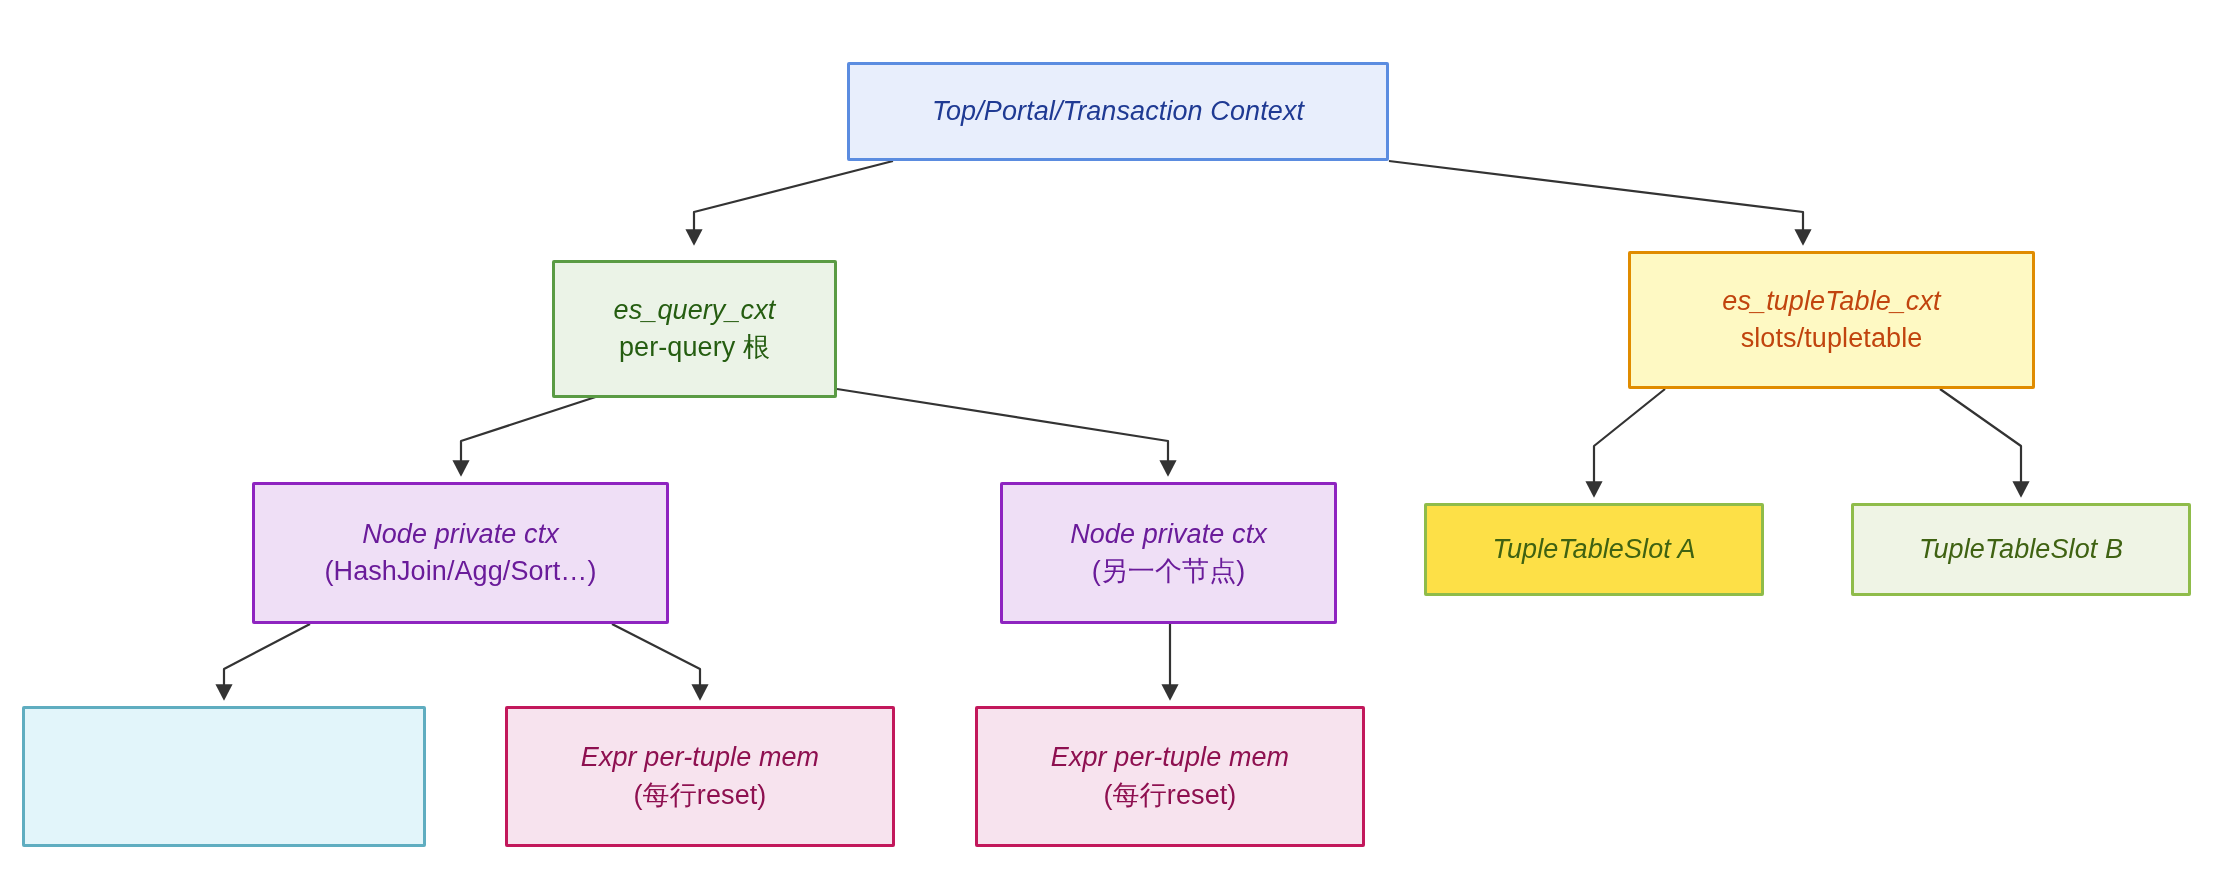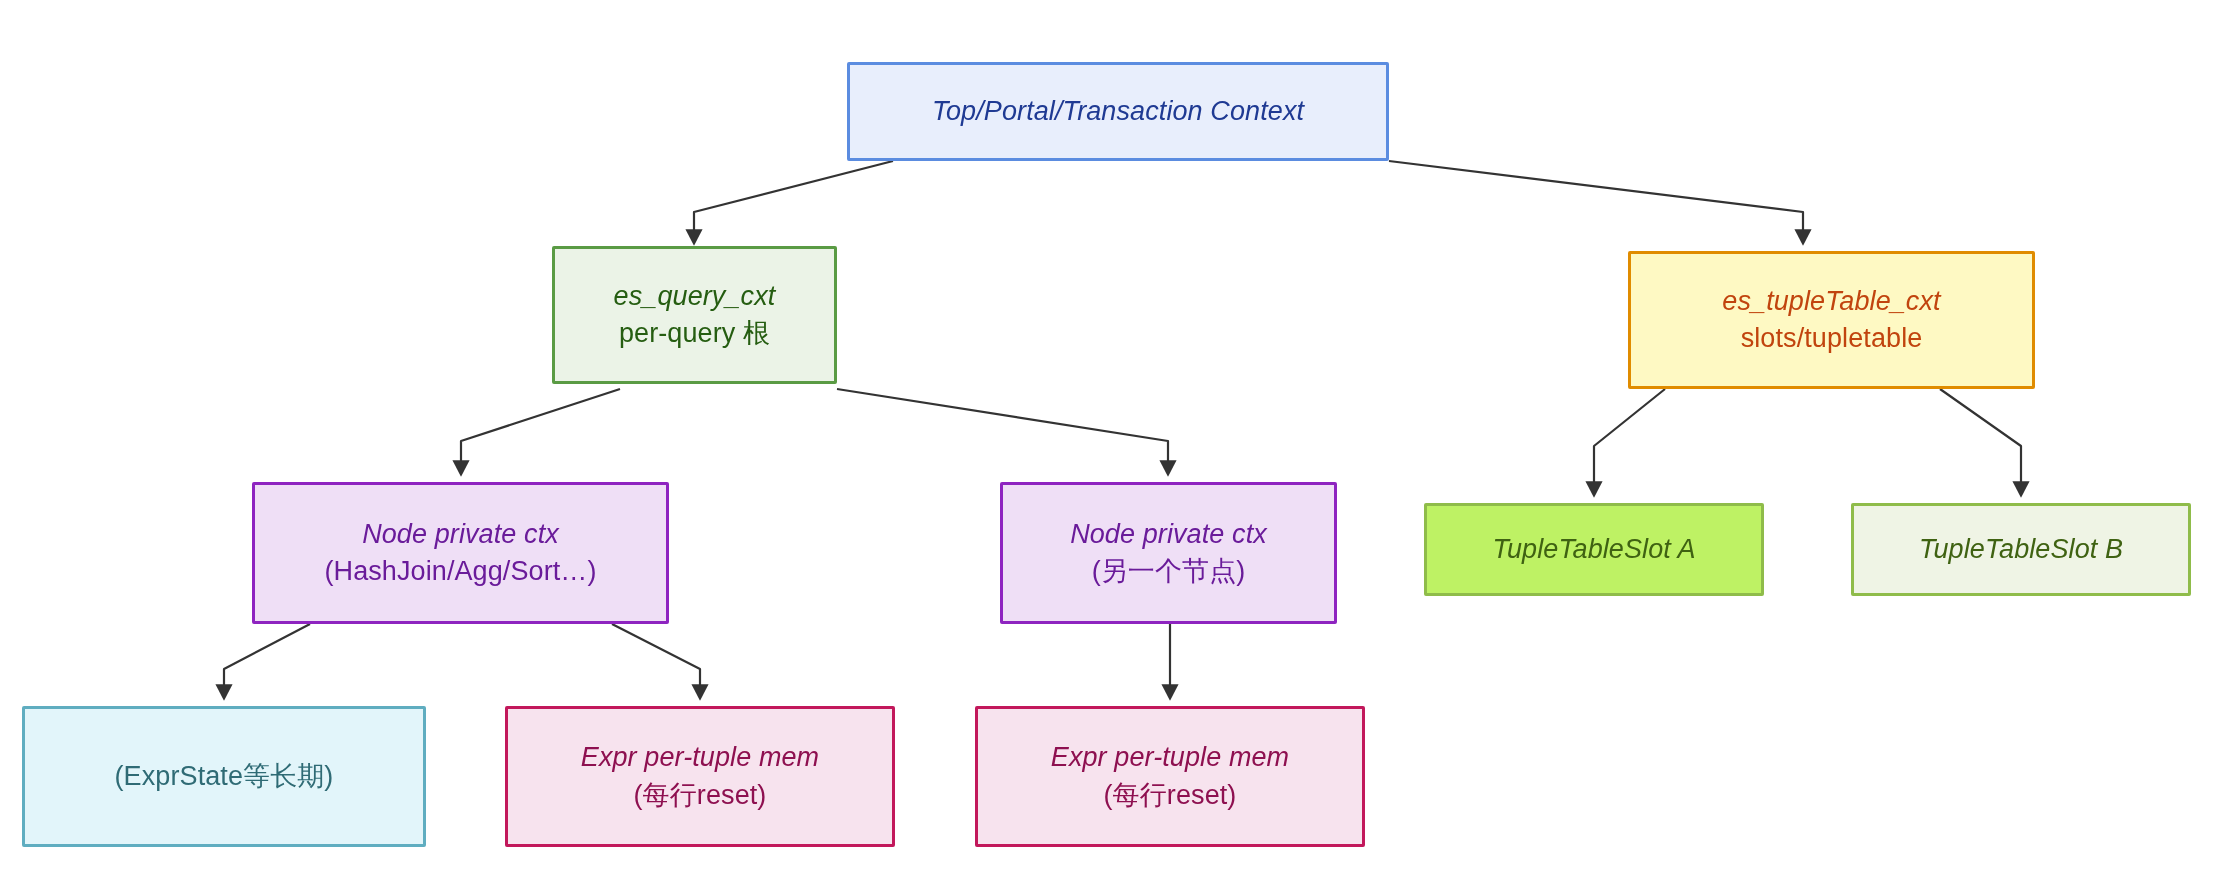--- a/index.html
+++ b/index.html
@@ -63,44 +63,43 @@
         <polyline points="1940,389 2021,446 2021,495" fill="none" stroke="#333333" stroke-width="2.2" stroke-linejoin="round" stroke-linecap="butt" marker-end="url(#arrowhead)"></polyline>
         <polyline points="310,624 224,669 224,698" fill="none" stroke="#333333" stroke-width="2.2" stroke-linejoin="round" stroke-linecap="butt" marker-end="url(#arrowhead)"></polyline>
         <polyline points="612,624 700,669 700,698" fill="none" stroke="#333333" stroke-width="2.2" stroke-linejoin="round" stroke-linecap="butt" marker-end="url(#arrowhead)"></polyline>
         <polyline points="1170,624 1170,698" fill="none" stroke="#333333" stroke-width="2.2" stroke-linejoin="round" stroke-linecap="butt" marker-end="url(#arrowhead)"></polyline>
       </g>
   </svg>
   <div id="node-layer">
       <div class="node" style="left: 847px; top: 62px; width: 542px; height: 99px; background: rgb(232, 238, 252); border-color: rgb(91, 140, 224); color: rgb(31, 58, 147);">
         <span class="line1">Top/Portal/Transaction Context</span>
       </div>
-      <div class="node" style="left: 552px; top: 246px; width: 285px; height: 138px; background: rgb(235, 243, 231); border-color: rgb(90, 155, 68); color: rgb(37, 93, 17);">
+      <div class="node" style="left: 552px; top: 260px; width: 285px; height: 138px; background: rgb(235, 243, 231); border-color: rgb(90, 155, 68); color: rgb(37, 93, 17);">
         <span class="line1">es_query_cxt</span>
         <span class="line2">per-query 根</span>
       </div>
       <div class="node" style="left: 1628px; top: 251px; width: 407px; height: 138px; background: #fef9c3; border-color: rgb(224, 140, 0); color: rgb(193, 68, 14);">
         <span class="line1">es_tupleTable_cxt</span>
         <span class="line2">slots/tupletable</span>
       </div>
       <div class="node" style="left: 252px; top: 482px; width: 417px; height: 142px; background: rgb(239, 223, 246); border-color: rgb(142, 36, 192); color: rgb(106, 27, 154);">
         <span class="line1">Node private ctx</span>
         <span class="line2">(HashJoin/Agg/Sort…)</span>
       </div>
       <div class="node" style="left: 1000px; top: 482px; width: 337px; height: 142px; background: rgb(239, 223, 246); border-color: rgb(142, 36, 192); color: rgb(106, 27, 154);">
         <span class="line1">Node private ctx</span>
         <span class="line2">(另一个节点)</span>
       </div>
-      <div class="node" style="left: 1424px; top: 503px; width: 340px; height: 93px; background: #bef264; border-color: rgb(143, 188, 74); color: rgb(63, 98, 18);">
+      <div class="node" style="left: 1424px; top: 503px; width: 340px; height: 93px; background: #fde047; border-color: rgb(143, 188, 74); color: rgb(63, 98, 18);">
         <span class="line1">TupleTableSlot A</span>
       </div>
       <div class="node" style="left: 1851px; top: 503px; width: 340px; height: 93px; background: rgb(239, 244, 229); border-color: rgb(143, 188, 74); color: rgb(63, 98, 18);">
         <span class="line1">TupleTableSlot B</span>
       </div>
       <div class="node" style="left: 22px; top: 706px; width: 404px; height: 141px; background: rgb(226, 245, 250); border-color: rgb(95, 173, 192); color: rgb(47, 107, 117);">
-        <span class="line2">(ExprState等长期)</span>
       </div>
       <div class="node" style="left: 505px; top: 706px; width: 390px; height: 141px; background: rgb(247, 227, 238); border-color: rgb(194, 24, 91); color: rgb(142, 16, 80);">
         <span class="line1">Expr per-tuple mem</span>
         <span class="line2">(每行reset)</span>
       </div>
       <div class="node" style="left: 975px; top: 706px; width: 390px; height: 141px; background: rgb(247, 227, 238); border-color: rgb(194, 24, 91); color: rgb(142, 16, 80);">
         <span class="line1">Expr per-tuple mem</span>
         <span class="line2">(每行reset)</span>
       </div>
     </div>

